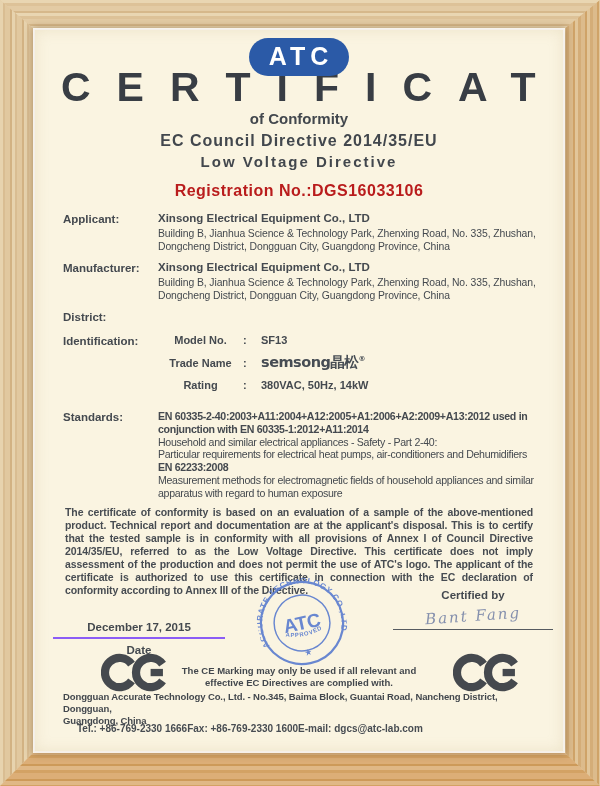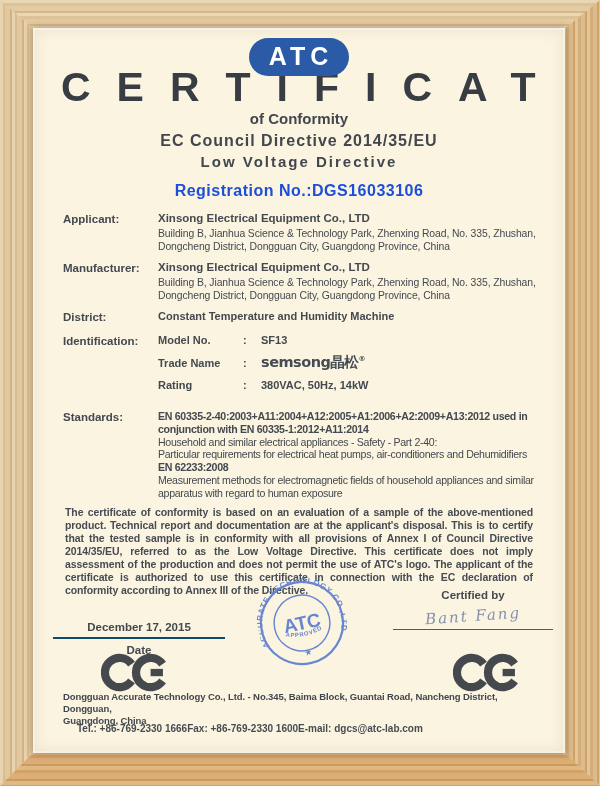--- a/index.html
+++ b/index.html
@@ -32,45 +32,45 @@
 
   
   .logo-pill { display:inline-block; background:#2b5aa7; color:#fff; border-radius:20px;
     font-weight:bold; font-size:25px; letter-spacing:5px; padding:3px 16px 5px 20px; line-height:30px; }
   .logo-wrap { margin-top:8px; margin-bottom:-5px; position:relative; z-index:3; }
   .cert-title { font-size:41px; font-weight:bold; letter-spacing:26px; padding-left:26px;
     white-space:nowrap; color:#383d44; line-height:32px; }
   .sub1 { font-size:15px; font-weight:bold; margin-top:7px; color:#42474d; }
   .sub2 { font-size:16px; font-weight:bold; margin-top:5px; letter-spacing:1px; color:#42474d; }
   .sub3 { font-size:15px; font-weight:bold; margin-top:3px; letter-spacing:2px; color:#42474d; }
-  .regno { font-size:16px; font-weight:bold; margin-top:12px; margin-bottom:12px; letter-spacing:.5px; color:#1d4ed8; }
+  .regno { font-size:16px; font-weight:bold; margin-top:12px; margin-bottom:12px; letter-spacing:.5px; color:#b91c1c; }
 
   
   .row { display:flex; margin-bottom:8px;padding-left:28px; }
   .row-label { width:95px; flex:none; font-weight:bold; font-size:11.5px; padding-top:1px; }
   .row-body { flex:1; min-width:0; }
   .co-name { font-weight:bold; font-size:11.5px; margin-bottom:3px; }
   .addr { font-size:10.4px; line-height:13px; white-space:nowrap; letter-spacing:-.1px; }
   .bold-val { font-weight:bold; font-size:11px; }
   .id-row { display:flex; margin-bottom:7px; font-weight:bold; font-size:11px; align-items:center; }
-  .id-name { width:85px; flex:none; }
+  .id-name { width:85px; flex:none;text-align:center; }
   .id-colon { width:18px; flex:none; }
   .brand { font-size:14.5px; letter-spacing:-.5px; color:#464c53; font-family:"DejaVu Sans",sans-serif; }
   .brand sup { font-size:7px; }
   .std { font-size:10.6px; line-height:12.8px; letter-spacing:-.3px; }
   .std.b { font-weight:bold; }
 
   .para { padding:6px 30px 0 30px; font-size:10.5px; font-weight:bold; line-height:13px;
     text-align:justify; color:#474c52; letter-spacing:-.1px; }
 
   
   .signoff { position:absolute; left:0; right:0; bottom:0; height:172px; }
   .stamp { position:absolute; left:223px; top:0px; width:88px; height:88px; transform:rotate(-12deg); opacity:.92; }
   .date-block { position:absolute; left:18px; top:42px; width:172px; text-align:center; }
-  .date-value { font-size:11.5px; font-weight:bold; padding-bottom:4px; border-bottom:2px solid #0c4a6e; }
+  .date-value { font-size:11.5px; font-weight:bold; padding-bottom:4px; border-bottom:2px solid #8b5cf6; }
   .date-label { font-size:11.5px; font-weight:bold; margin-top:5px; }
   .cert-block { position:absolute; right:10px; top:10px; width:160px; text-align:center; }
   .certified-by { font-size:11.5px; font-weight:bold; }
   .signature { display:inline-block; font-family:"DejaVu Serif",serif; font-style:italic;
     font-size:15px; color:#8590ad; transform:rotate(-4deg); margin-top:6px; letter-spacing:2px; }
   .sig-line { border-bottom:1.5px solid #555a60; margin-top:4px; }
   .ce { position:absolute; width:70px; height:42px; }
   .ce-left { left:66px; top:73px; }
   .ce-right { left:418px; top:73px; }
   .ce-notice { position:absolute; left:125px; right:125px; top:86px; text-align:center;
@@ -116,21 +116,20 @@
     <div class="row-label">Manufacturer:</div>
     <div class="row-body">
       <div class="co-name">Xinsong Electrical Equipment Co., LTD</div>
       <div class="addr">Building B, Jianhua Science &amp; Technology Park, Zhenxing Road, No. 335, Zhushan,</div>
       <div class="addr">Dongcheng District, Dongguan City, Guangdong Province, China</div>
     </div>
   </div>
 
   <div class="row pad" style="margin-bottom:11px;">
     <div class="row-label">District:</div>
-    <div class="row-body bold-val">Constant Temperature and Humidity Machine</div>
   </div>
 
   <div class="row pad" style="margin-bottom:12px;">
     <div class="row-label">Identification:</div>
     <div class="row-body">
       <div class="id-row">
         <span class="id-name">Model No.</span>
         <span class="id-colon">:</span>
         <span>SF13</span>
       </div>
@@ -194,20 +193,24 @@
       <path d="M 33.1 13.3 A 16 16 0 1 0 33.1 31.7" fill="none" stroke="#45494e" stroke-width="9"></path>
       <path d="M 67.1 13.3 A 16 16 0 1 0 67.1 31.7" fill="none" stroke="#45494e" stroke-width="9"></path>
       <path d="M 54 22.5 H 67.5" stroke="#45494e" stroke-width="8"></path>
     </svg>
     <svg class="ce ce-right" viewBox="0 0 76 46">
       <path d="M 33.1 13.3 A 16 16 0 1 0 33.1 31.7" fill="none" stroke="#45494e" stroke-width="9"></path>
       <path d="M 67.1 13.3 A 16 16 0 1 0 67.1 31.7" fill="none" stroke="#45494e" stroke-width="9"></path>
       <path d="M 54 22.5 H 67.5" stroke="#45494e" stroke-width="8"></path>
     </svg>
 
+    <div class="ce-notice">
+      <div>The CE Marking may only be used if all relevant and</div>
+      <div>effective EC Directives are complied with.</div>
+    </div>
 
     <div class="company">
       <div>Dongguan Accurate Technology Co., Ltd. - No.345, Baima Block, Guantai Road, Nancheng District, Dongguan,</div>
       <div>Guangdong, China</div>
     </div>
 
     <div class="contacts">
       <span>Tel.: +86-769-2330 1666</span>
       <span>Fax: +86-769-2330 1600</span>
       <span>E-mail: dgcs@atc-lab.com</span>

